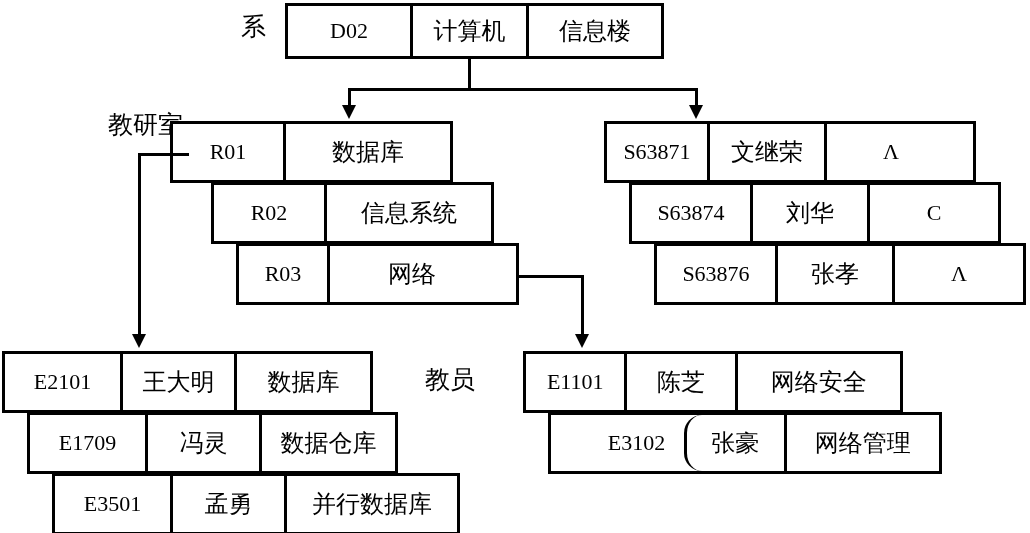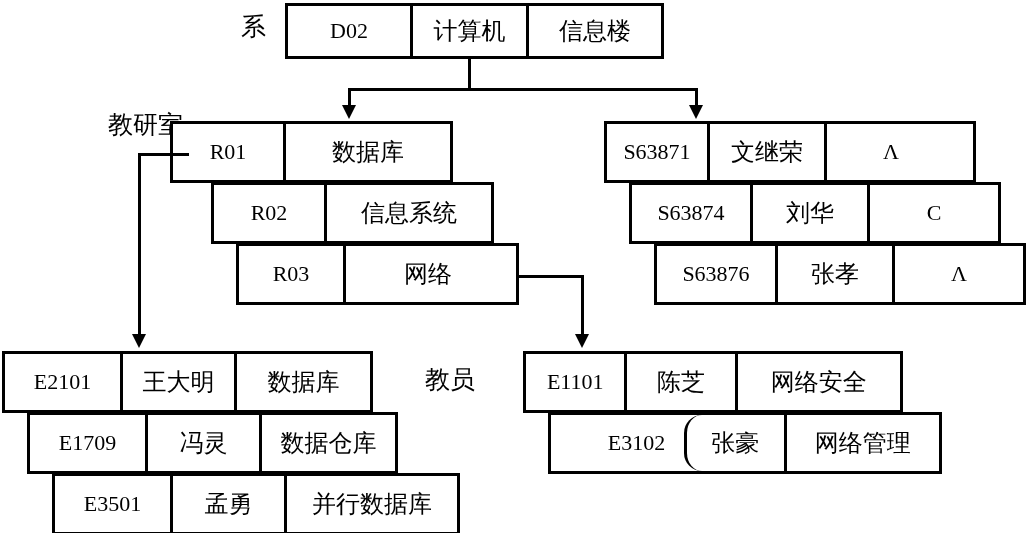--- a/index.html
+++ b/index.html
@@ -96,21 +96,21 @@
     <div class="cell" style="width:110px;">R01</div>
     <div class="cell cjk" style="width:167px;">数据库</div>
   </div>
 
   <div class="cas-row" style="left:211px; top:182px; width:283px; height:62px;">
     <div class="cell" style="width:110px;">R02</div>
     <div class="cell cjk" style="width:167px;">信息系统</div>
   </div>
 
   <div class="cas-row" style="left:236px; top:243px; width:283px; height:62px;">
-    <div class="cell" style="width:104px;border-radius:11px;">R03</div>
+    <div class="cell" style="width:88px;border-radius:11px;">R03</div>
     <div class="cell cjk" style="width:167px;">网络</div>
   </div>
 
   <div class="cas-row" style="left:604px; top:121px; width:372px; height:62px;">
     <div class="cell" style="width:100px;">S63871</div>
     <div class="cell cjk" style="width:117px;">文继荣</div>
     <div class="cell" style="width:131px;">Λ</div>
   </div>
 
   <div class="cas-row" style="left:629px; top:182px; width:372px; height:62px;">

